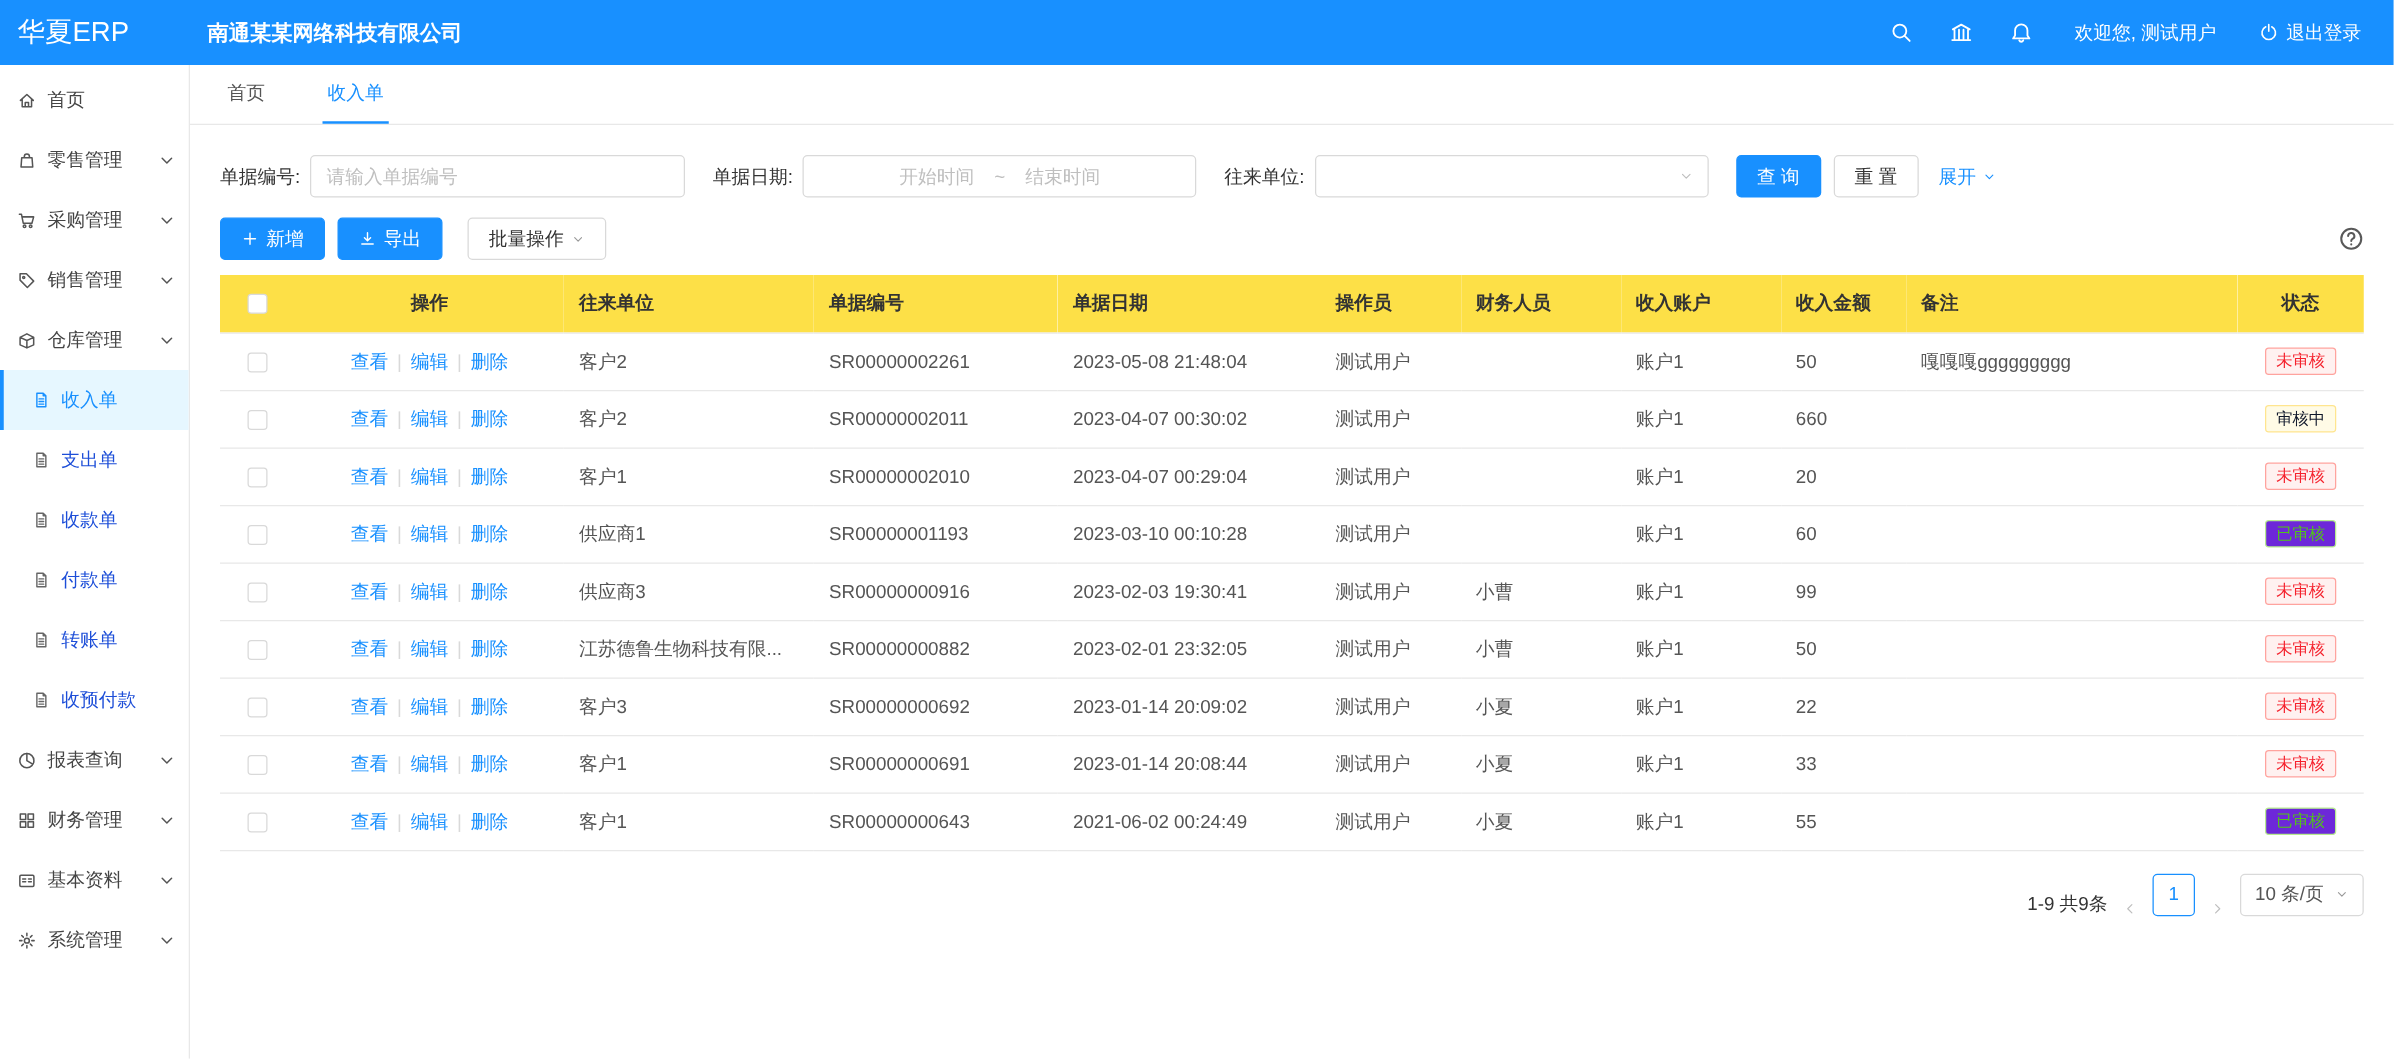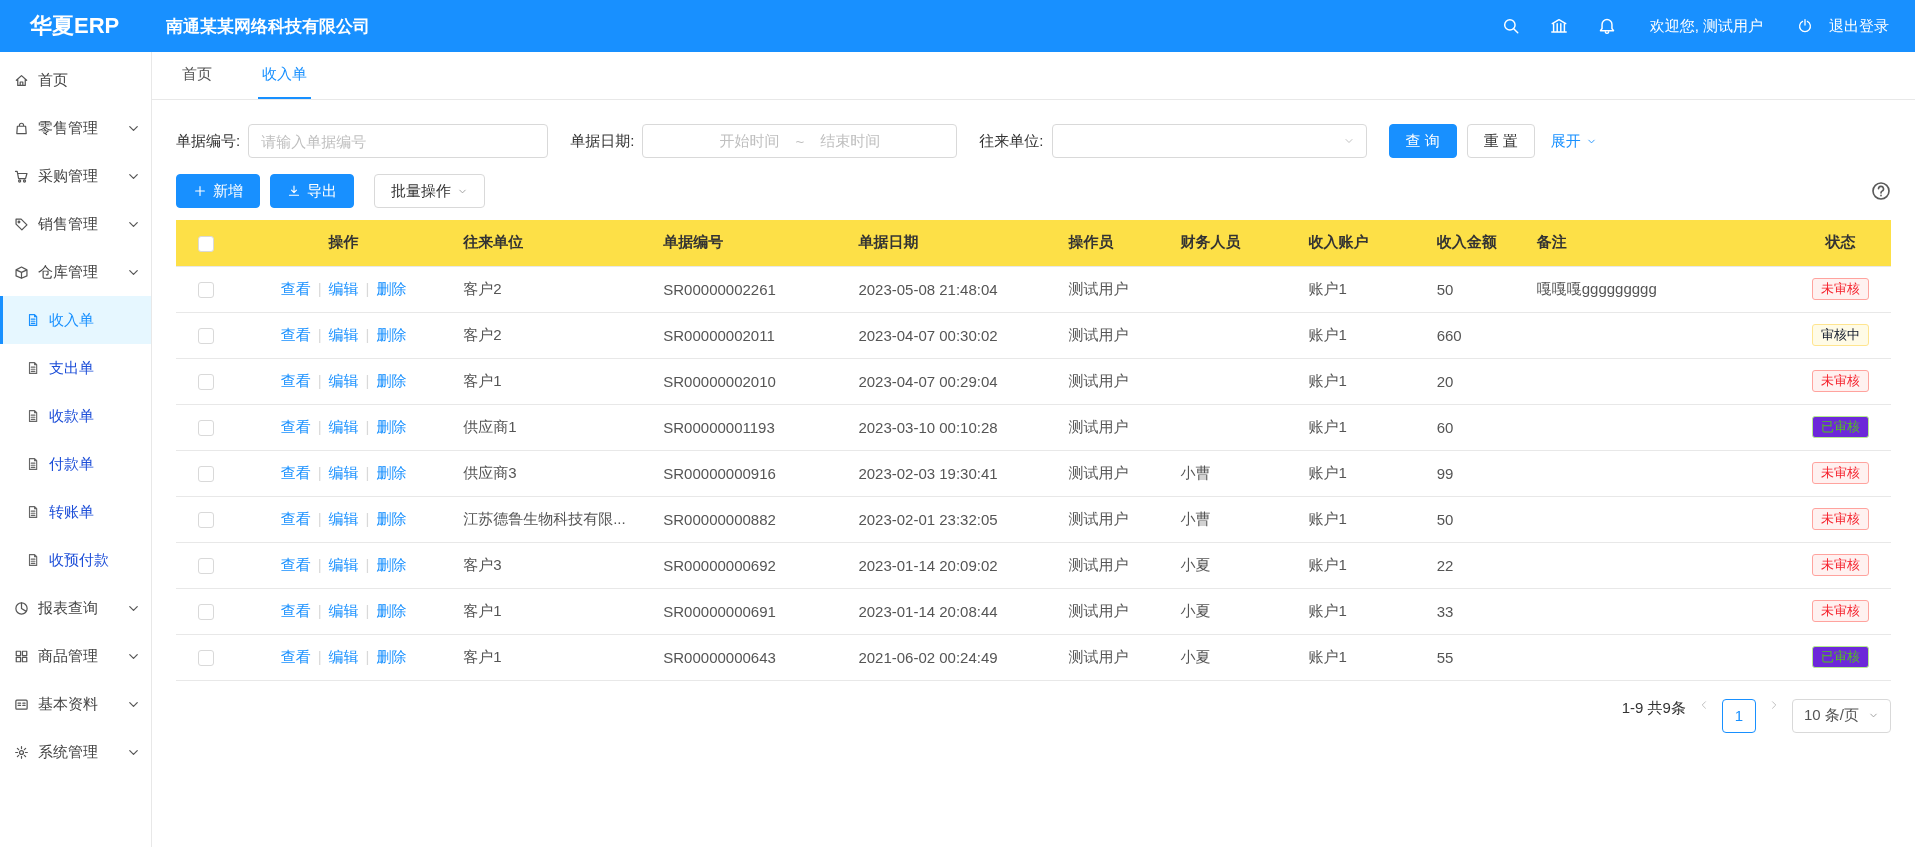--- a/index.html
+++ b/index.html
@@ -4,27 +4,27 @@
 <style>
 *{box-sizing:border-box;margin:0;padding:0}
 html,body{width:1915px;height:847px}
 body{overflow:hidden;font-family:"Liberation Sans","DejaVu Sans",sans-serif;font-size:15px;color:#333;background:#fff}
 svg{fill:none;stroke:currentColor;stroke-width:1.3;stroke-linecap:round;stroke-linejoin:round}
 .icon{display:inline-flex;align-items:center;justify-content:center}
 .icon svg{width:16px;height:16px}
 
 
 .topbar{height:52px;background:#1890ff;display:flex;align-items:center;color:#fff;padding-right:26px}
-.logo{width:152px;flex:none;font-size:22px;font-weight:bold;padding-left:30px;cursor:pointer;white-space:nowrap}
+.logo{width:152px;flex:none;font-size:22px;font-weight:normal;padding-left:14px;cursor:pointer;white-space:nowrap}
 .company{font-size:17px;font-weight:bold;margin-left:14px;white-space:nowrap}
 .top-spacer{flex:1}
 .hicon{color:#fff;margin-left:30px;cursor:pointer;display:inline-flex}
 .hicon svg{width:18px;height:18px}
 .welcome{margin-left:34px;font-size:15px;white-space:nowrap}
-.logout{display:inline-flex;align-items:center;gap:16px;margin-left:34px;font-size:15px;cursor:pointer;white-space:nowrap}
+.logout{display:inline-flex;align-items:center;gap:6px;margin-left:34px;font-size:15px;cursor:pointer;white-space:nowrap}
 .logout svg{width:16px;height:16px}
 
 
 .layout{display:flex;height:795px}
 .sidebar{width:152px;flex:none;border-right:1px solid #e8e8e8;background:#fff;padding-top:4px;overflow:hidden}
 .menu-item{height:48px;display:flex;align-items:center;gap:9px;padding:0 10px 0 14px;color:#444;cursor:pointer;white-space:nowrap}
 .menu-item .icon{color:#555}
 .menu-item .icon svg{width:15px;height:15px}
 .mlabel{flex:1;font-size:15px}
 .chev{color:#999;margin-left:auto}
@@ -73,21 +73,21 @@
 .col-status{text-align:center}
 input[type=checkbox]{appearance:none;-webkit-appearance:none;width:16px;height:16px;border:1px solid #d9d9d9;border-radius:3px;background:#fff;vertical-align:middle;cursor:pointer}
 .alink{color:#1890ff;cursor:pointer;text-decoration:none}
 .sep{color:#d9d9d9;margin:0 7px}
 .badge{display:inline-block;font-size:13px;line-height:20px;padding:0 8px;border-radius:3px;border:1px solid}
 .badge.unaudited{color:#f5222d;background:#fff1f0;border-color:#ffa39e}
 .badge.auditing{color:#0f172a;background:#fffbe6;border-color:#ffe58f}
 .badge.audited{color:#52c41a;background:#6d28d9;border-color:#b7eb8f}
 
 
-.pagination{display:flex;align-items:flex-start;justify-content:flex-end;gap:12px;margin:18px 0;font-size:15px;color:#333}
+.pagination{display:flex;align-items:flex-end;justify-content:flex-end;gap:12px;margin:18px 0;font-size:15px;color:#333}
 .pbtn{color:#bfbfbf;display:inline-flex;cursor:pointer}
 .pbtn svg{width:12px;height:12px}
 .pnum{min-width:34px;height:34px;border:1px solid #1890ff;color:#1890ff;border-radius:4px;display:inline-flex;align-items:center;justify-content:center;cursor:pointer;background:#fff}
 .psize{height:34px;border:1px solid #d9d9d9;border-radius:4px;display:inline-flex;align-items:center;gap:9px;padding:0 11px;color:#555;cursor:pointer}
 .psize .icon svg{width:11px;height:11px;color:#999}
 </style>
 </head>
 <body>
 
 <header class="topbar">
@@ -251,21 +251,21 @@
         </div>
         <div class="menu-item">
           <span class="icon">
             <svg viewBox="0 0 16 16">
               <rect x="2.4" y="2.4" width="4.6" height="4.6"></rect>
               <rect x="9" y="2.4" width="4.6" height="4.6"></rect>
               <rect x="2.4" y="9" width="4.6" height="4.6"></rect>
               <rect x="9" y="9" width="4.6" height="4.6"></rect>
             </svg>
           </span>
-          <span class="mlabel">商品管理</span>
+          <span class="mlabel">财务管理</span>
           <span class="icon chev">
             <svg viewBox="0 0 16 16">
               <path d="M4 6 L8 10 L12 6"></path>
             </svg>
           </span>
         </div>
         <div class="menu-item">
           <span class="icon">
             <svg viewBox="0 0 16 16">
               <rect x="2" y="3.4" width="12" height="9.6" rx="1"></rect>

